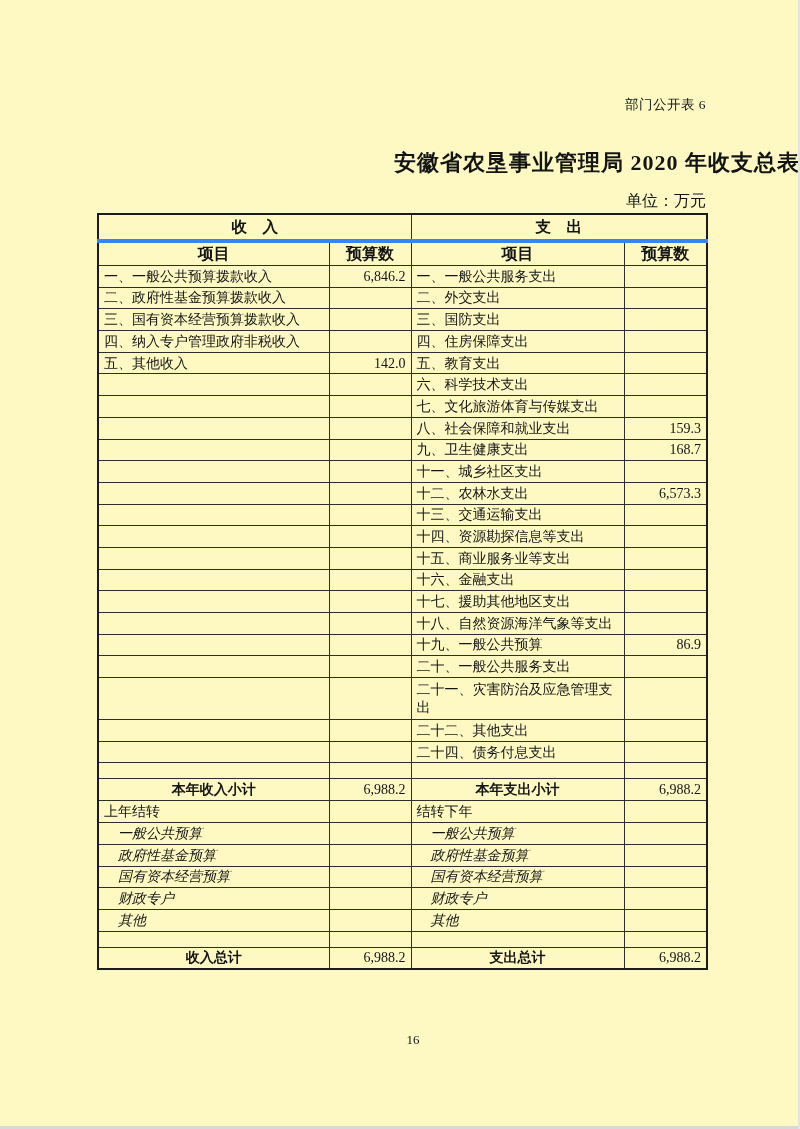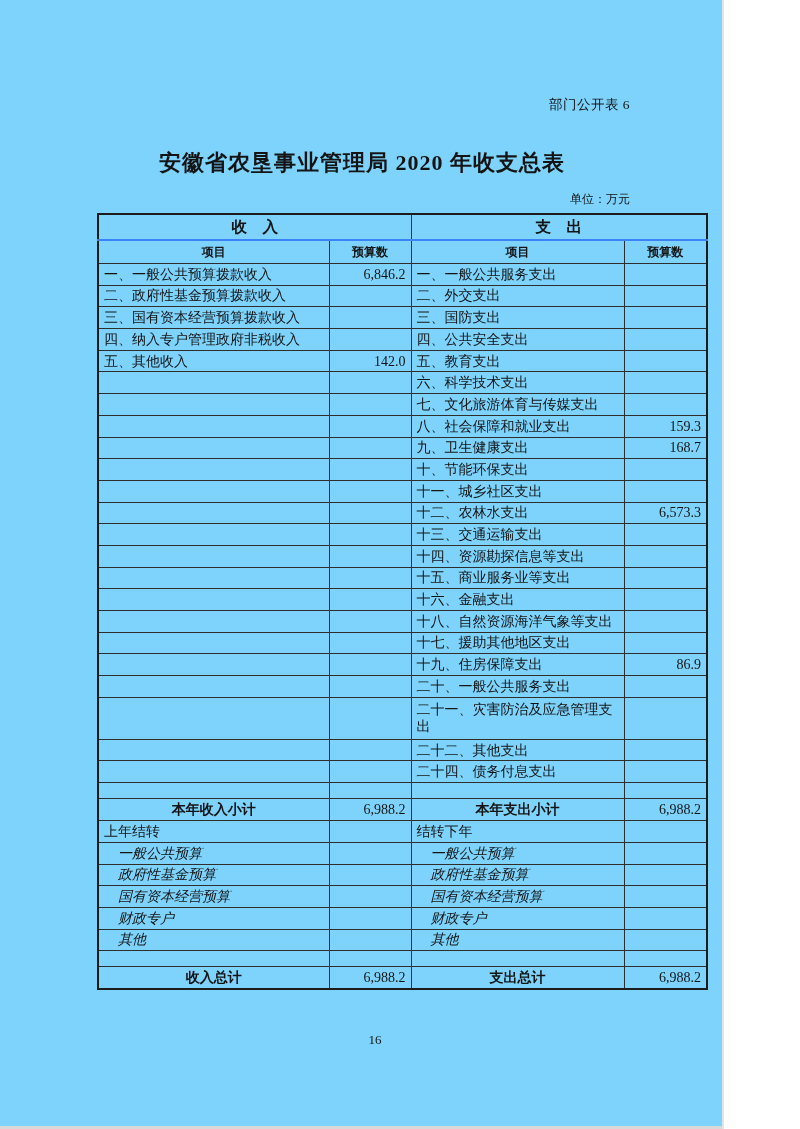--- a/index.html
+++ b/index.html
@@ -3,55 +3,55 @@
 <meta charset="utf-8">
 <style>
   html, body {
     margin: 0; padding: 0;
     width: 800px; height: 1129px;
     background: #ffffff;
     overflow: hidden;
     font-family: "Liberation Serif", "DejaVu Serif", serif;
     color: #141414;
   }
-  .page { position: relative; width: 724px; height: 1129px; background: #7dd3fc; }
+  .page { position: relative; width: 800px; height: 1129px; background: #fef9c3; }
 
   .doc-label {
     position: absolute; top: 96px; right: 94px;
     font-size: 13.5px; letter-spacing: 0.5px;
   }
   .title {
     position: absolute; top: 148px; left: 0; width: 100%;
-    text-align: center; font-size: 22px; font-weight: bold; letter-spacing: 1px;
+    text-align: right; font-size: 22px; font-weight: bold; letter-spacing: 1px;
   }
   .unit {
     position: absolute; top: 191px; right: 94px;
-    font-size: 12px;
+    font-size: 16px;
     text-align: right;
   }
 
   table.budget {
     position: absolute; left: 97px; top: 213px;
     width: 609px; border-collapse: collapse; table-layout: fixed;
     border: 2px solid #1c1c1c;
   }
   table.budget th, table.budget td {
     border: 1px solid #2e2e2e;
     padding: 0 5px;
     font-size: 14px; line-height: 1.22;
     overflow: hidden;
     vertical-align: middle;
     word-break: break-all;
   }
   tr.sec-row th {
     font-size: 15.5px; font-weight: bold; height: 24px;
-    text-align: center; border-bottom: 2px solid #3b82f6;
+    text-align: center; border-bottom: 4px solid #3b82f6;
   }
   tr.colhdr-row th {
-    font-size: 12px; font-weight: bold; height: 22px; 
+    font-size: 16px; font-weight: bold; height: 22px; 
   }
   tbody tr { height: 21.7px; }
   tbody td.lab { text-align: left; }
   tbody td.val { text-align: right; }
   tbody tr.tall { height: 42px; }
   tbody tr.blank { height: 16px; }
   tbody tr.summary { height: 22px; }
   tbody tr.summary td.lab { text-align: center; font-weight: bold; }
   tbody tr.indent td.lab { padding-left: 19px; font-style: italic; }
 
@@ -114,21 +114,21 @@
         </tr>
         <tr>
           <td class="lab">三、国有资本经营预算拨款收入</td>
           <td class="val"></td>
           <td class="lab">三、国防支出</td>
           <td class="val"></td>
         </tr>
         <tr>
           <td class="lab">四、纳入专户管理政府非税收入</td>
           <td class="val"></td>
-          <td class="lab">四、公共安全支出</td>
+          <td class="lab">四、住房保障支出</td>
           <td class="val"></td>
         </tr>
         <tr>
           <td class="lab">五、其他收入</td>
           <td class="val">142.0</td>
           <td class="lab">五、教育支出</td>
           <td class="val"></td>
         </tr>
         <tr>
           <td class="lab"></td>
@@ -150,26 +150,20 @@
         </tr>
         <tr>
           <td class="lab"></td>
           <td class="val"></td>
           <td class="lab">九、卫生健康支出</td>
           <td class="val">168.7</td>
         </tr>
         <tr>
           <td class="lab"></td>
           <td class="val"></td>
-          <td class="lab">十、节能环保支出</td>
-          <td class="val"></td>
-        </tr>
-        <tr>
-          <td class="lab"></td>
-          <td class="val"></td>
           <td class="lab">十一、城乡社区支出</td>
           <td class="val"></td>
         </tr>
         <tr>
           <td class="lab"></td>
           <td class="val"></td>
           <td class="lab">十二、农林水支出</td>
           <td class="val">6,573.3</td>
         </tr>
         <tr>
@@ -192,33 +186,33 @@
         </tr>
         <tr>
           <td class="lab"></td>
           <td class="val"></td>
           <td class="lab">十六、金融支出</td>
           <td class="val"></td>
         </tr>
         <tr>
           <td class="lab"></td>
           <td class="val"></td>
+          <td class="lab">十七、援助其他地区支出</td>
+          <td class="val"></td>
+        </tr>
+        <tr>
+          <td class="lab"></td>
+          <td class="val"></td>
           <td class="lab">十八、自然资源海洋气象等支出</td>
           <td class="val"></td>
         </tr>
         <tr>
           <td class="lab"></td>
           <td class="val"></td>
-          <td class="lab">十七、援助其他地区支出</td>
-          <td class="val"></td>
-        </tr>
-        <tr>
-          <td class="lab"></td>
-          <td class="val"></td>
-          <td class="lab">十九、住房保障支出</td>
+          <td class="lab">十九、一般公共预算</td>
           <td class="val">86.9</td>
         </tr>
         <tr>
           <td class="lab"></td>
           <td class="val"></td>
           <td class="lab">二十、一般公共服务支出</td>
           <td class="val"></td>
         </tr>
         <tr class="tall">
           <td class="lab"></td>

